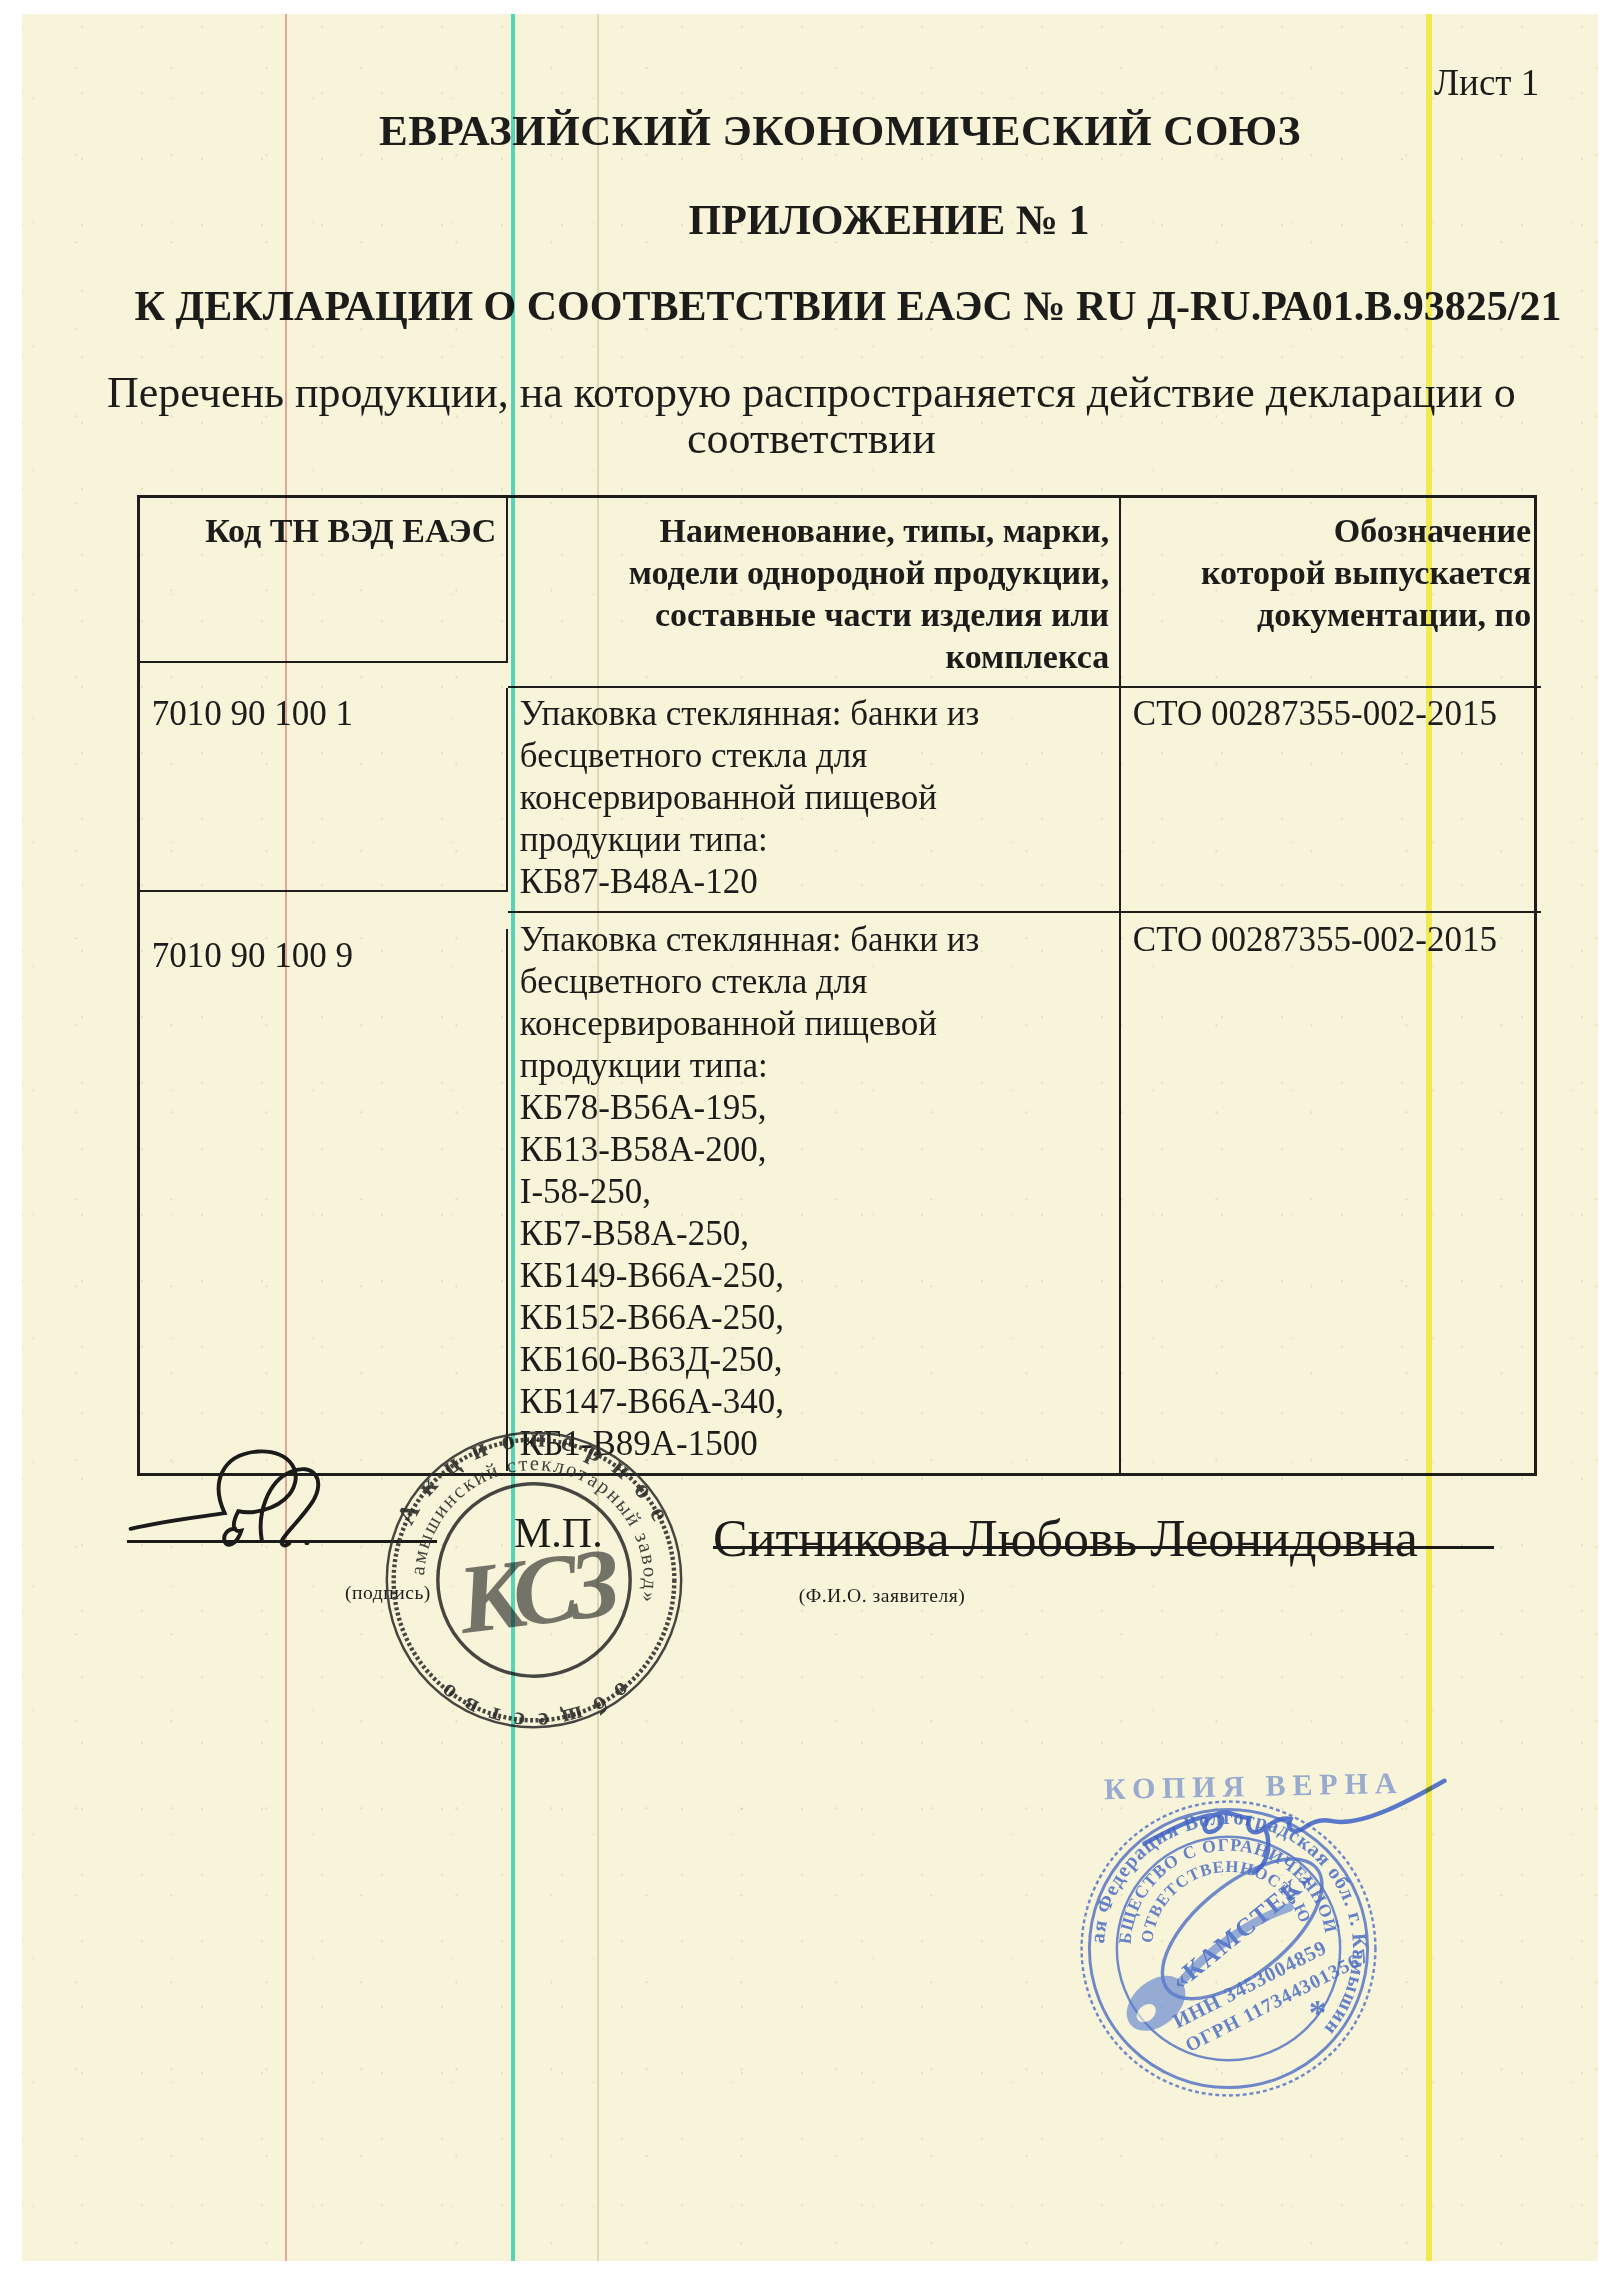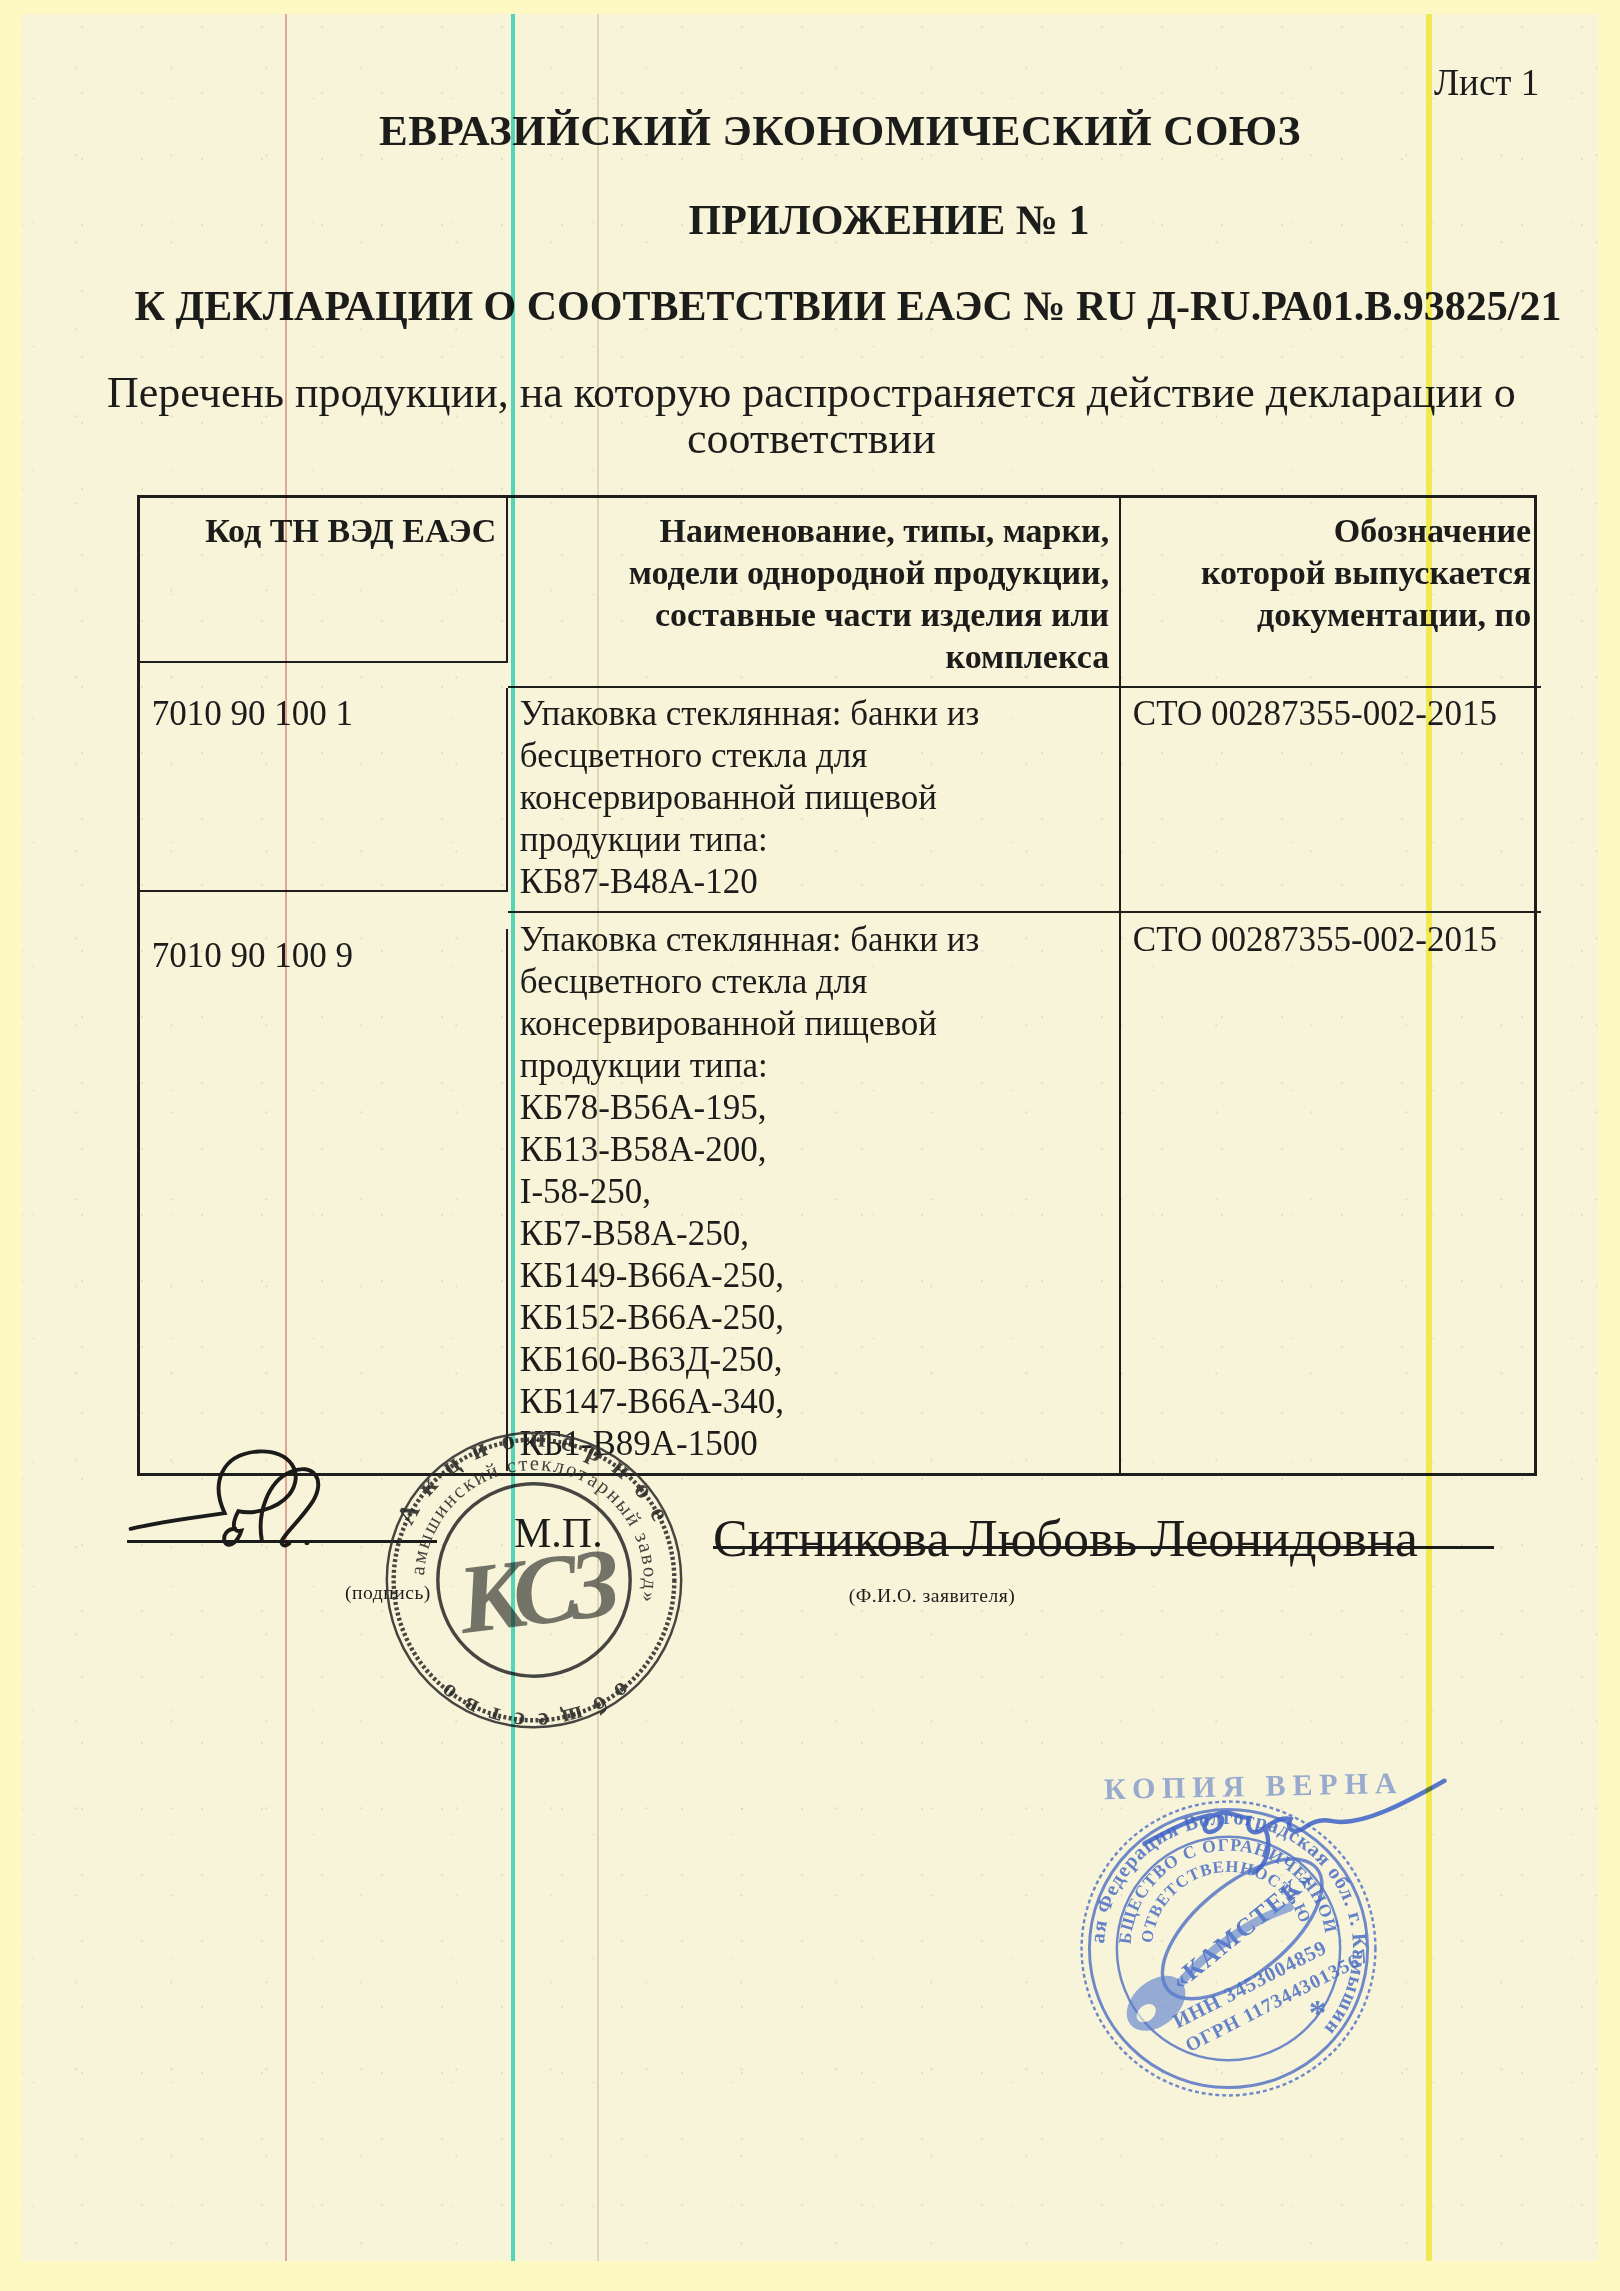--- a/index.html
+++ b/index.html
@@ -1,17 +1,17 @@
 <!DOCTYPE html>
 <html><head>
 <meta charset="utf-8">
 <style>
   html,body{margin:0;padding:0;background:#e9e9e9;}
   .scan{
-    position:relative;width:1620px;height:2292px;background:#fef9c3;
+    position:relative;width:1620px;height:2292px;background:#ffffff;
     font-family:"Liberation Serif","DejaVu Serif",serif;color:#1c1c1a;overflow:hidden;
   }
   .paper{
     position:absolute;left:21.6px;top:13.7px;width:1576px;height:2247px;
     background-color:#f8f4da;
     background-image:
       radial-gradient(rgba(110,100,55,.13) 1.2px, transparent 1.4px),
       radial-gradient(rgba(70,70,45,.10) 1px, transparent 1.2px),
       radial-gradient(rgba(150,130,70,.08) 1.5px, transparent 1.7px);
     background-size:95px 87px,60px 66px,140px 124px;
@@ -158,21 +158,21 @@
         <textPath href="#bs-inner" startOffset="25%" text-anchor="middle">«Камышинский стеклотарный завод»</textPath>
       </text>
       <text x="160" y="205" text-anchor="middle" font-size="100" font-weight="bold" font-style="italic" letter-spacing="-8" opacity="0.72" transform="rotate(-7 160 160)">КСЗ</text>
     </g>
   </svg>
 
   <div class="abs mp">М.П.</div>
 
   <div class="abs name">Ситникова Любовь Леонидовна</div>
   <div class="abs sig-line" style="left:713px;top:1546px;width:781px;"></div>
-  <div class="abs caption-small center" style="left:824px;top:1553px;width:216px;">(Ф.И.О. заявителя)</div>
+  <div class="abs caption-small center" style="left:774px;top:1553px;width:216px;">(Ф.И.О. заявителя)</div>
 
   <div class="abs copy-mark">КОПИЯ ВЕРНА</div>
 
   <svg class="abs sig-blue" width="353" height="118" viewBox="0 0 360 120">
     <g fill="none" stroke="#3f63c8" stroke-width="4.5" stroke-linecap="round" opacity="0.85">
       <path d="M 28 86 C 58 70 84 57 100 57 C 113 57 107 72 96 74 C 87 76 86 63 99 57 C 113 50 123 60 135 60 C 131 74 140 79 151 70 C 160 63 169 59 177 61 C 172 72 181 77 191 70 C 199 64 209 61 218 63 C 250 70 302 40 334 22"></path>
       <path d="M 151 70 C 158 88 154 108 139 116"></path>
     </g>
   </svg>
 

